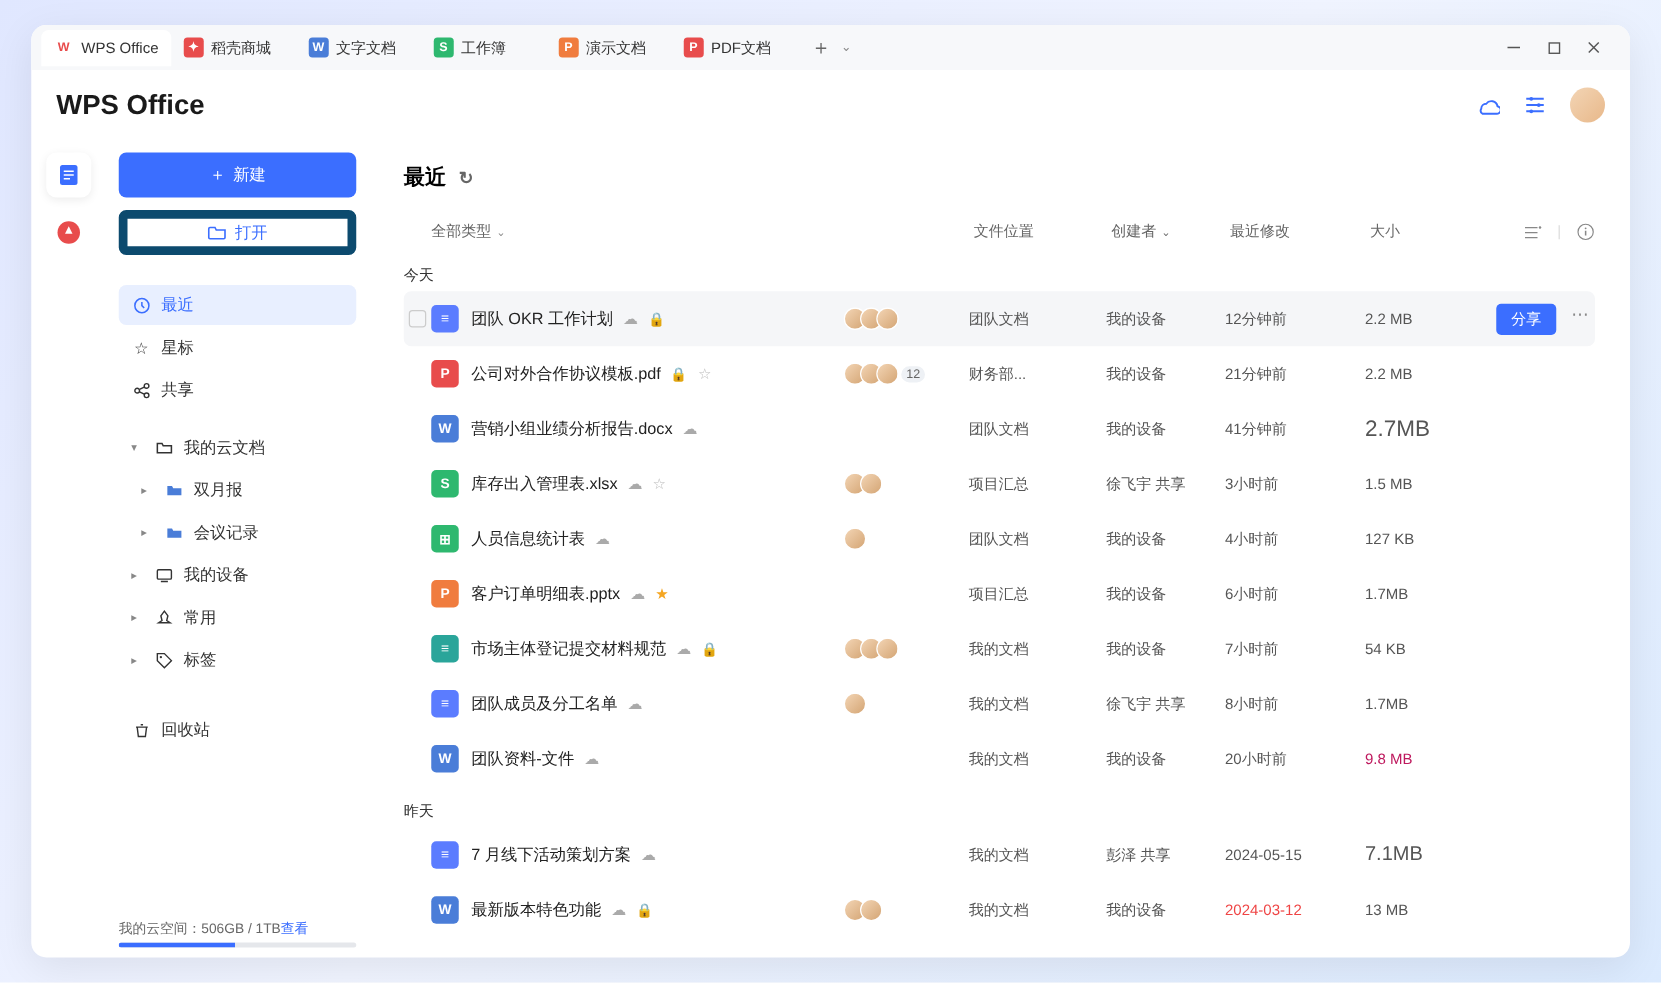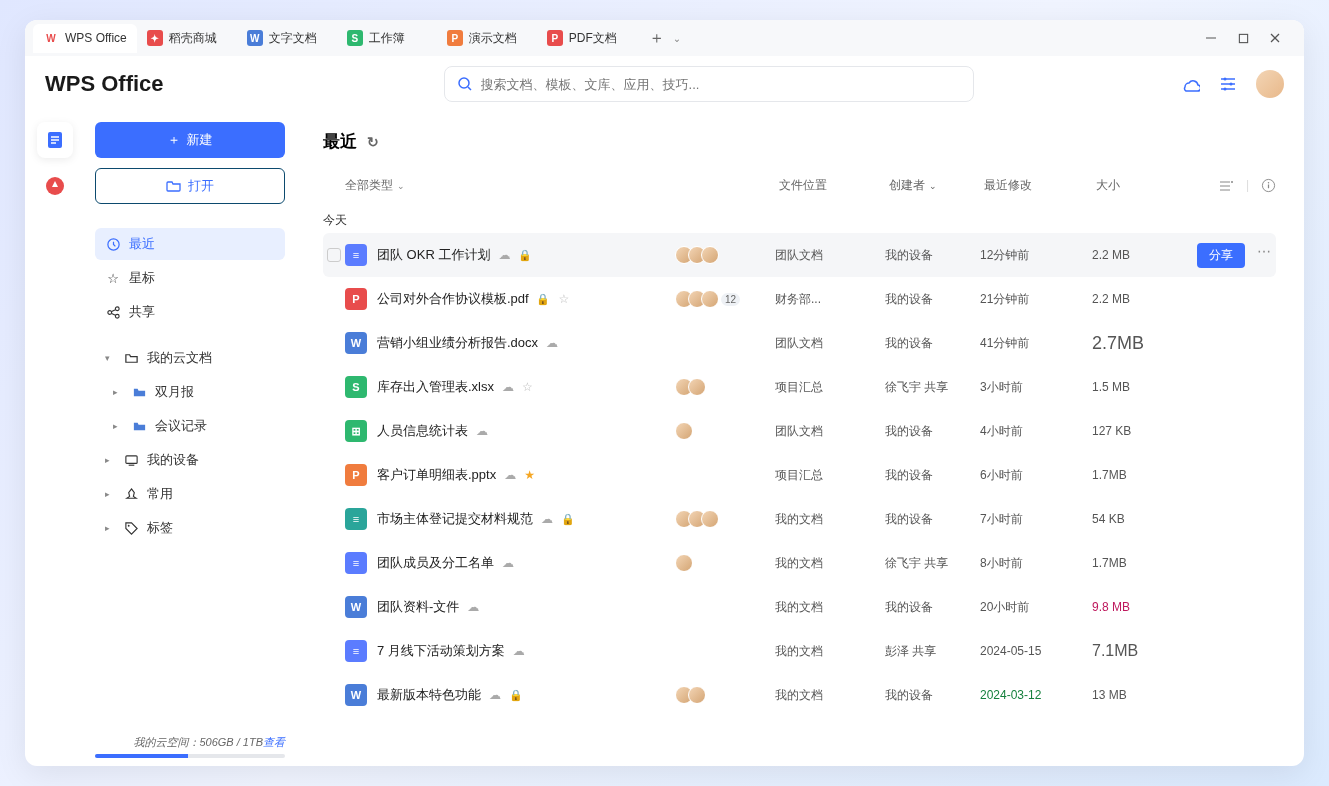--- a/index.html
+++ b/index.html
@@ -20,29 +20,29 @@
 .top-right { margin-left:auto; display:flex; align-items:center; gap:18px; }
 .icon-btn { width:20px; height:20px; color:#3b6eff; cursor:pointer; }
 .avatar { width:28px; height:28px; border-radius:50%; background:linear-gradient(135deg,#f3d5b5,#e8b88a); }
 .body { flex:1; display:flex; overflow:hidden; }
 .rail { width:60px; padding:10px 0; display:flex; flex-direction:column; align-items:center; gap:10px; }
 .rail-item { width:36px; height:36px; border-radius:8px; display:flex; align-items:center; justify-content:center; cursor:pointer; }
 .rail-item.active { background:#fff; box-shadow:0 2px 8px rgba(0,0,0,0.08); }
 .sidebar { width:210px; padding:10px 10px 8px; display:flex; flex-direction:column; }
 .btn { height:36px; border-radius:6px; display:flex; align-items:center; justify-content:center; gap:6px; font-size:13px; cursor:pointer; margin-bottom:10px; }
 .btn-primary { background:#3b6eff; color:#fff; }
-.btn-outline { background:#fff; border:1px solid #0c4a6e; color:#3b6eff; }
+.btn-outline { background:#fff; border:7px solid #0c4a6e; color:#3b6eff; }
 .nav { margin-top:14px; display:flex; flex-direction:column; gap:2px; }
 .nav-item { height:32px; display:flex; align-items:center; gap:8px; padding:0 10px; border-radius:6px; font-size:13px; color:#333; cursor:pointer; }
 .nav-item.active { background:#e8efff; color:#3b6eff; }
 .nav-item .chev { width:10px; font-size:9px; color:#888; }
 .nav-sub { padding-left:18px; }
 .nav-icon { width:16px; height:16px; display:flex; align-items:center; justify-content:center; }
 .storage { margin-top:auto; font-size:11px; color:#666; }
-.storage-row { display:flex; justify-content:flex-end; margin-bottom:4px;font-style:italic; }
+.storage-row { display:flex; justify-content:flex-start; margin-bottom:4px; }
 .storage-link { color:#3b6eff; cursor:pointer; }
 .storage-bar { height:4px; background:#e5e7eb; border-radius:2px; overflow:hidden; }
 .storage-fill { height:100%; width:49%; background:#3b6eff; }
 .main { flex:1; padding:18px 28px 0; overflow-y:auto; display:flex; flex-direction:column; }
 .main-title { display:flex; align-items:center; gap:10px; font-size:17px; font-weight:600; margin-bottom:18px; }
 .header-row { display:flex; align-items:center; font-size:12px; color:#666; padding:6px 0; }
 .col-name { flex:1; display:flex; align-items:center; gap:4px; }
 .col-loc { width:110px; }
 .col-creator { width:95px; display:flex; align-items:center; gap:4px;text-align:center; }
 .col-mod { width:112px; }
@@ -123,27 +123,20 @@
           <svg width="12" height="12" viewBox="0 0 12 12">
             <line x1="2" y1="2" x2="10" y2="10" stroke="currentColor" stroke-width="1.2"></line>
             <line x1="10" y1="2" x2="2" y2="10" stroke="currentColor" stroke-width="1.2"></line>
           </svg>
         </div>
     </div>
   </div>
 
   <div class="topbar">
     <div class="logo">WPS Office</div>
-    <div class="search">
-      <svg width="16" height="16" viewBox="0 0 16 16">
-          <circle cx="7" cy="7" r="5" fill="none" stroke="#3b6eff" stroke-width="1.5"></circle>
-          <line x1="11" y1="11" x2="14" y2="14" stroke="#3b6eff" stroke-width="1.5"></line>
-        </svg>
-      <input placeholder="搜索文档、模板、文库、应用、技巧..." style="">
-    </div>
     <div class="top-right">
       <div class="icon-btn">
           <svg viewBox="0 0 20 20" width="20" height="20">
             <path d="M5 13a4 4 0 014-4 5 5 0 019 2 3 3 0 01-1 6H6a3 3 0 01-1-4z" fill="none" stroke="currentColor" stroke-width="1.5"></path>
           </svg>
         </div>
       <div class="icon-btn">
           <svg viewBox="0 0 20 20" width="20" height="20">
             <line x1="3" y1="5" x2="17" y2="5" stroke="currentColor" stroke-width="1.5"></line>
             <line x1="3" y1="10" x2="17" y2="10" stroke="currentColor" stroke-width="1.5"></line>
@@ -264,20 +257,28 @@
             <span class="chev">▸</span>
             <span class="nav-icon">
               <svg width="15" height="15" viewBox="0 0 16 16">
                 <path d="M2 2h6l6 6-6 6-6-6z" fill="none" stroke="currentColor" stroke-width="1.2"></path>
                 <circle cx="5" cy="5" r="1" fill="currentColor"></circle>
               </svg>
             </span>
             <span>标签</span>
           </div>
         <div style="height:20px"></div>
+        <div class="nav-item">
+            <span class="nav-icon">
+              <svg width="15" height="15" viewBox="0 0 16 16">
+                <path d="M4 5h8l-1 8H5z M3 5h10 M7 3h2" fill="none" stroke="currentColor" stroke-width="1.2"></path>
+              </svg>
+            </span>
+            <span>回收站</span>
+          </div>
       </div>
       <div class="storage">
         <div class="storage-row">
             <span>我的云空间：506GB / 1TB</span>
             <span class="storage-link">查看</span>
           </div>
         <div class="storage-bar">
             <div class="storage-fill"></div>
           </div>
       </div>
@@ -485,20 +486,21 @@
               <span class="cloud-mini">☁</span>
             </div>
       <div style="width:100px"></div>
       <div class="col-loc" style="font-size:12px;color:#555">我的文档</div>
       <div class="col-creator" style="font-size:12px;color:#555">我的设备</div>
       <div class="col-mod" style="font-size:12px;color:#555">20小时前</div>
       <div class="col-size" style="font-size:12px;color:#be185d">9.8 MB</div>
       <div class="col-act"></div>
           </div>
         </div>
+      <div class="section-label">昨天</div>
       <div id="files-yesterday">
           <div class="file-row">
       <div class="checkbox"></div>
       <div class="file-icon ic-doc">≡</div>
       <div class="file-name">
               <span>7 月线下活动策划方案</span>
               <span class="cloud-mini">☁</span>
             </div>
       <div style="width:100px"></div>
       <div class="col-loc" style="font-size:12px;color:#555">我的文档</div>
@@ -516,20 +518,20 @@
               <span class="lock-mini">🔒</span>
             </div>
       <div style="width:100px">
               <div class="avatars">
                 <div class="av"></div>
                 <div class="av"></div>
               </div>
             </div>
       <div class="col-loc" style="font-size:12px;color:#555">我的文档</div>
       <div class="col-creator" style="font-size:12px;color:#555">我的设备</div>
-      <div class="col-mod" style="font-size:12px;color:#15803d">2024-03-12</div>
+      <div class="col-mod" style="font-size:12px;color:#ef4444">2024-03-12</div>
       <div class="col-size" style="font-size:12px;color:#555">13 MB</div>
       <div class="col-act"></div>
           </div>
         </div>
     </div>
   </div>
 </div>
 
 </body></html>

